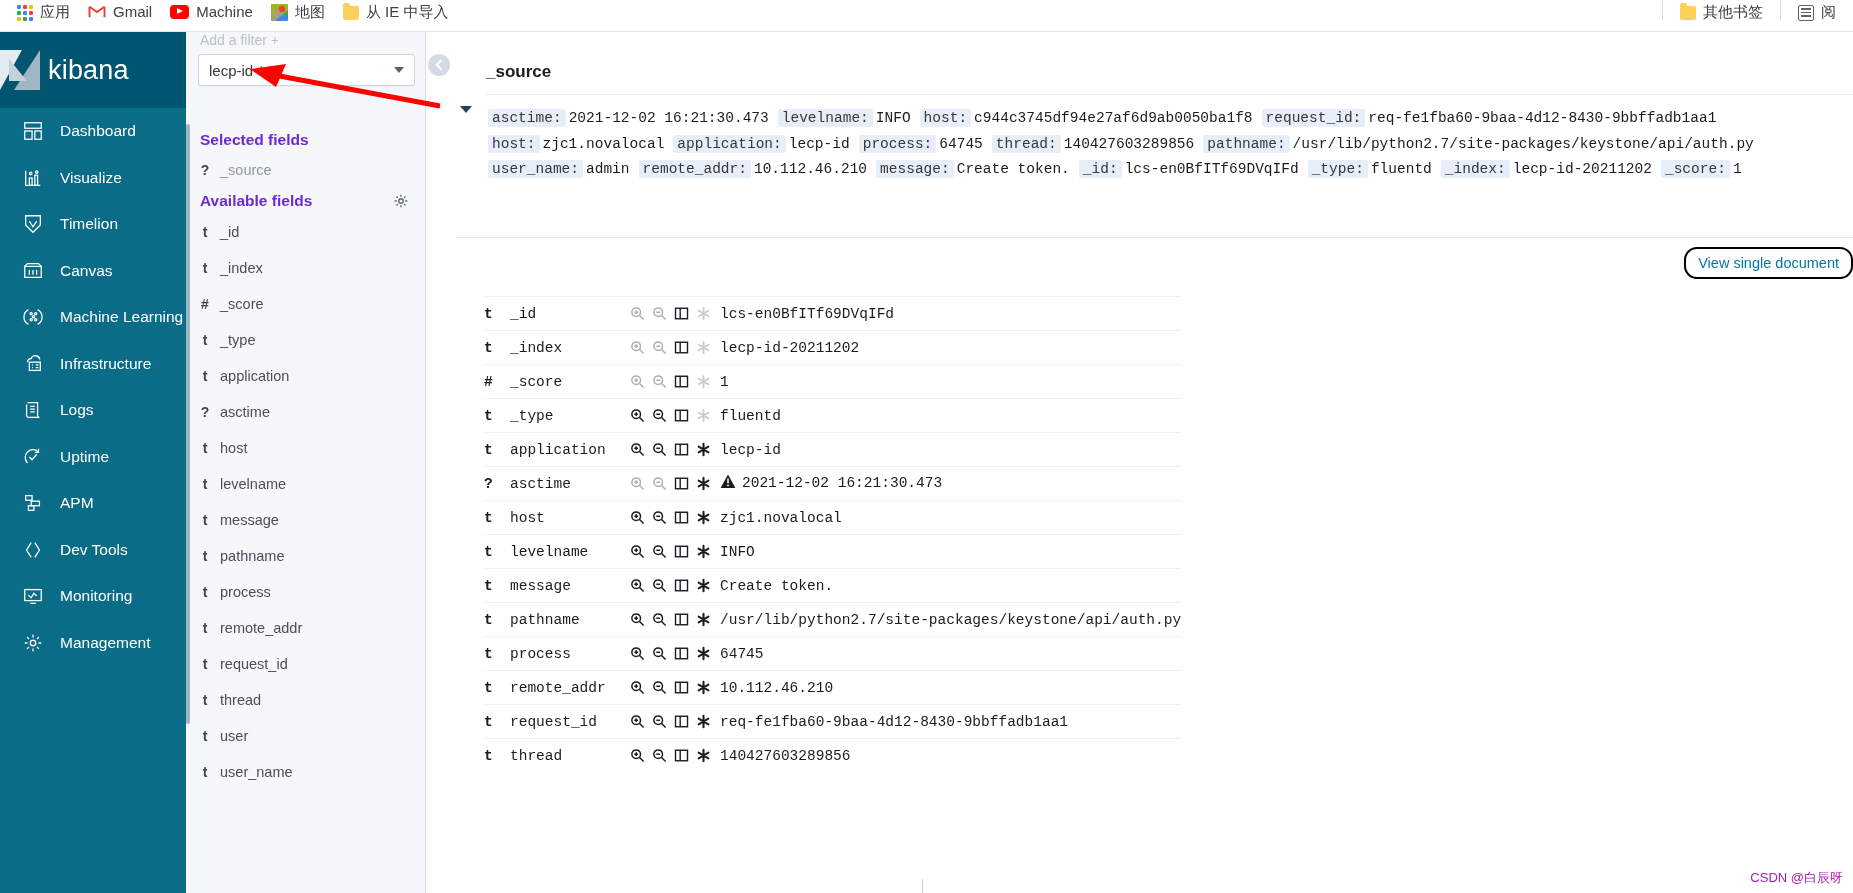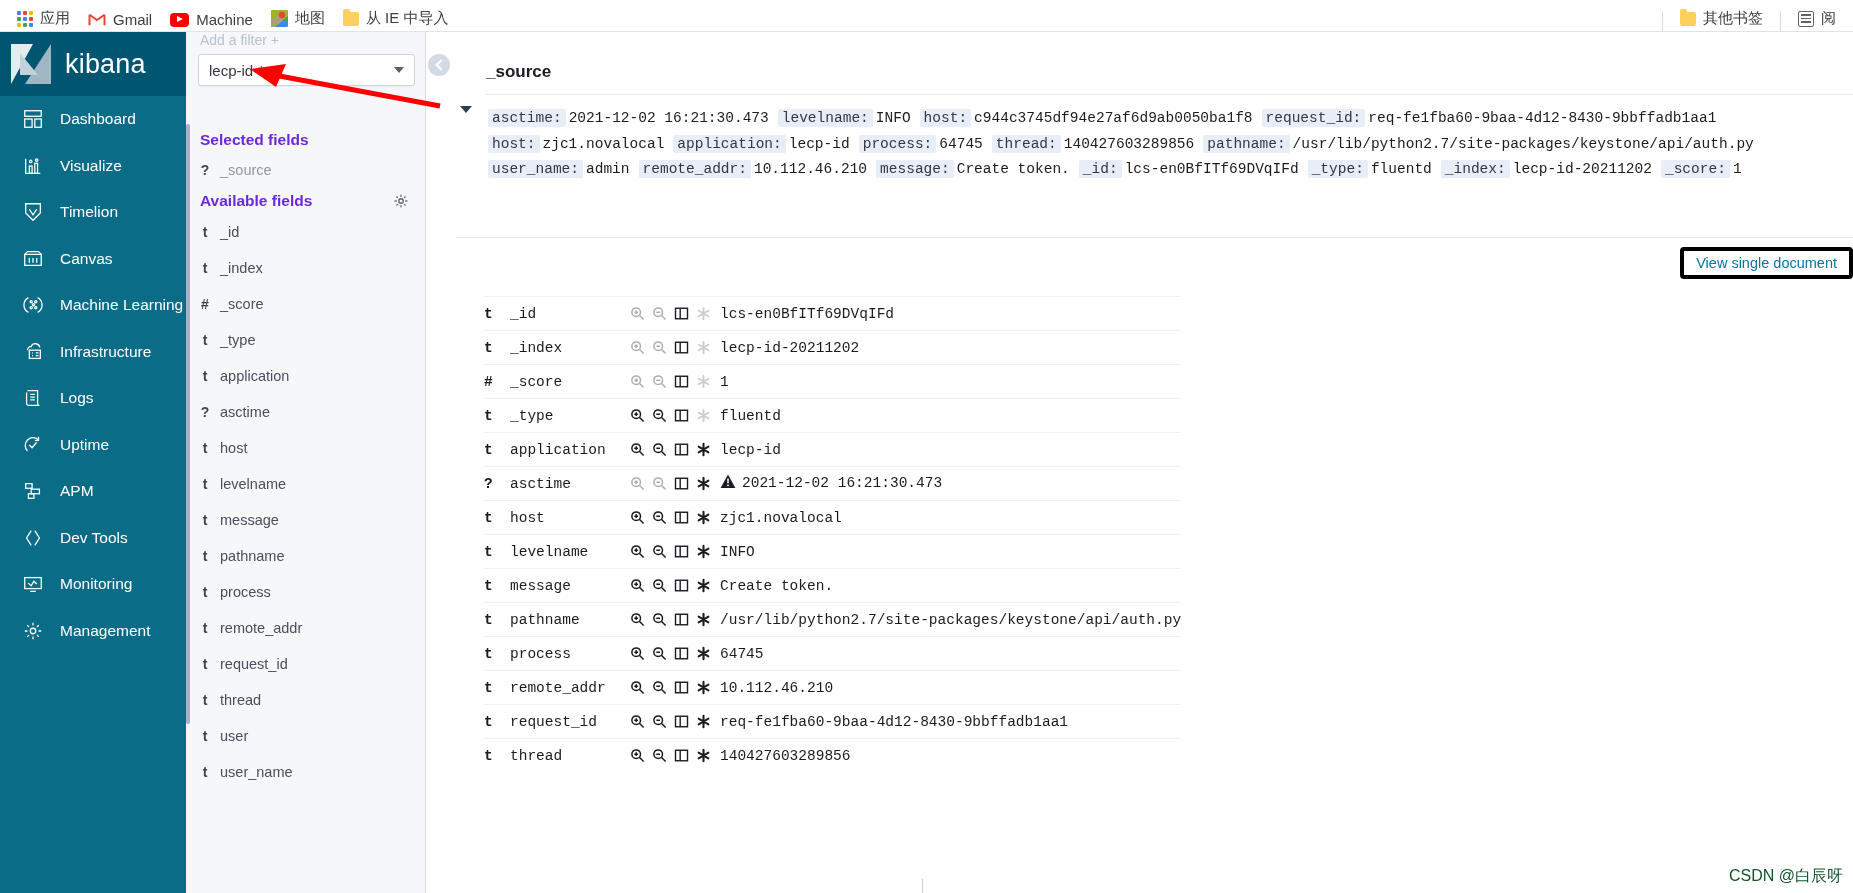--- a/index.html
+++ b/index.html
@@ -11,21 +11,21 @@
     background: #ffffff;
     font-family: "Liberation Sans", sans-serif;
   }
   .page { position: relative; width: 1853px; height: 893px; overflow: hidden; }
 
   
   .bookmarks {
     position: absolute; top: 0; left: 0; right: 0; height: 32px;
     background: #ffffff;
     border-bottom: 1px solid #e3e3e3;
-    display: flex; align-items: flex-end;
+    display: flex; align-items: flex-start;
     padding: 0 8px;
     font-size: 15px; color: #3c4043;
     z-index: 40;
   }
   .bm { display: flex; align-items: center; gap: 7px; padding: 3px 9px; border-radius: 4px; white-space: nowrap; }
   .bm-label { font-size: 15px; color: #3c4043; }
   .bm-spacer { flex: 1; }
   .bm-sep { width: 1px; height: 20px; background: #dadce0; margin: 0 8px; }
 
   
@@ -43,22 +43,22 @@
 
   
   .kb-sidebar {
     position: absolute; left: 0; top: 32px; width: 186px; bottom: 0;
     background: #0a6c87;
     color: #ffffff;
     overflow: hidden;
     z-index: 20;
   }
   .kb-brand {
-    height: 64px; display: flex; align-items: center; gap: 14px;
-    padding-left: 11px;
+    height: 76px; display: flex; align-items: center; gap: 8px;
+    padding-left: 0;
     background: #005571;
   }
   .kb-logo { width: 40px; height: 40px; position: relative; }
   .kb-logo .a { position: absolute; left: 0; top: 0; width: 0; height: 0;
      border-top: 40px solid #f0f4f7; border-right: 22px solid transparent; opacity: .95; }
   .kb-logo .b { position: absolute; right: 0; top: 0; width: 0; height: 0;
      border-bottom: 40px solid #9fb7c4; border-left: 26px solid transparent; }
   .kb-logo .c { position: absolute; left: 9px; top: 9px; width: 0; height: 0;
      border-bottom: 22px solid #c3d2da; border-right: 18px solid transparent; }
   .kb-brand-name { font-size: 27px; letter-spacing: .2px; color: #fff; font-weight: 400; }
@@ -124,40 +124,40 @@
   .kv-key { background: #e7eef7; color: #343741; padding: 1px 4px; border-radius: 2px; margin-right: 3px; }
   .kv-val { margin-right: 9px; }
 
   
   .doc-card { position: absolute; left: 30px; top: 205px; right: 0; bottom: 0; border-top: 1px solid #e6ebf2; }
   .tabs { position: absolute; left: 28px; top: 5px; display: flex; }
   .tab { padding: 13px 22px; font-size: 16px; color: #0079a5; border: 1px solid transparent; border-radius: 4px 4px 0 0; }
   .tab.active { color: #1a1c21; background: #fff; border-color: #e0e5ee; border-bottom-color: #fff; }
   .view-single {
     position: absolute; right: 0px; top: 9px; height: 32px; padding: 0 12px;
-    border: 4px solid #000000; border-radius: 4px; color: #0079a5; font-size: 14.5px;
+    border: 2px solid #000000; border-radius: 13px; color: #0079a5; font-size: 14.5px;
     display: flex; align-items: center; white-space: nowrap;
   }
 
   table.doc { position: absolute; left: 28px; top: 58px; right: 0; border-collapse: collapse; table-layout: fixed; }
   table.doc td { border-top: 1px solid #eef1f5; padding: 0; height: 34px; vertical-align: middle;
     font-family: "Liberation Mono", monospace; font-size: 14.5px; color: #1a1c21; }
   td.c-type { width: 26px; text-align: left; padding-left: 8px; font-weight: bold; }
   td.c-name { width: 120px; }
   td.c-acts { width: 90px; }
   td.c-val { padding-left: 6px; white-space: nowrap; overflow: hidden; }
   .acts { display: flex; align-items: center; gap: 7px; }
   .act { width: 15px; height: 15px; display: block; }
   .act.dim { opacity: .35; }
   .warn-ic { width: 16px; height: 15px; margin-right: 6px; vertical-align: -2px; }
 
   
   .arrow-svg { position: absolute; left: 240px; top: 50px; width: 220px; height: 60px; z-index: 60; pointer-events: none; }
 
-  .watermark { position: absolute; right: 10px; bottom: 6px; font-size: 16px; color: #14532d; z-index: 50; white-space: nowrap; }
+  .watermark { position: absolute; right: 10px; bottom: 6px; font-size: 13px; color: #a21caf; z-index: 50; white-space: nowrap; }
   .vline { position: absolute; left: 496px; bottom: 0; width: 1px; height: 14px; background: #c8cfd8; }
 </style>
 </head>
 <body>
 
 <div class="page">
 
   <div class="bookmarks">
 
     <div class="bm">

